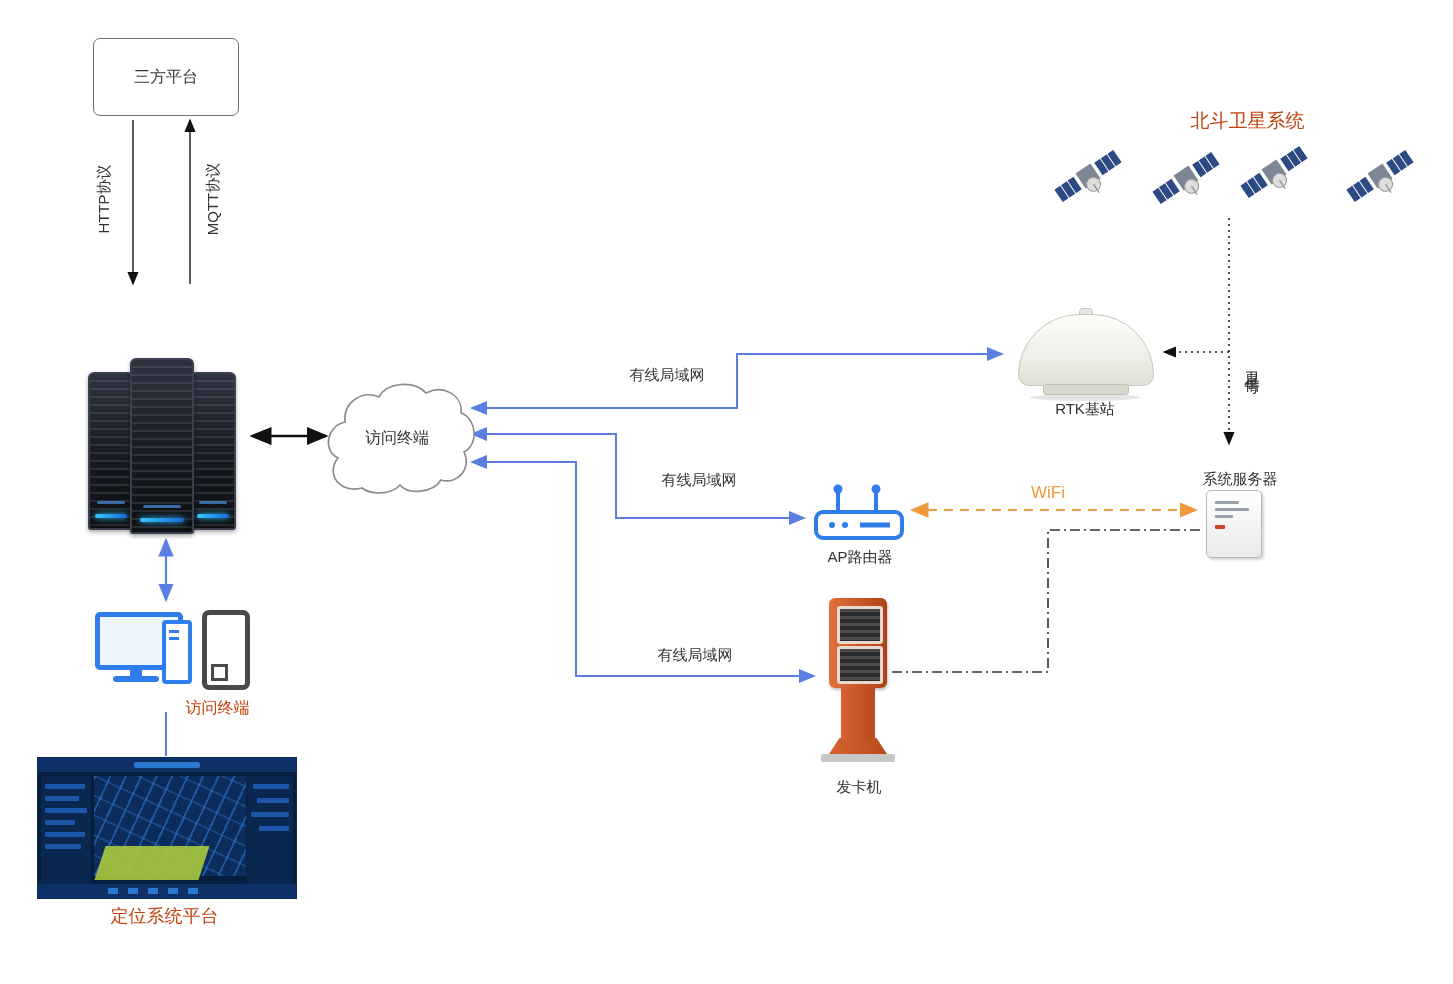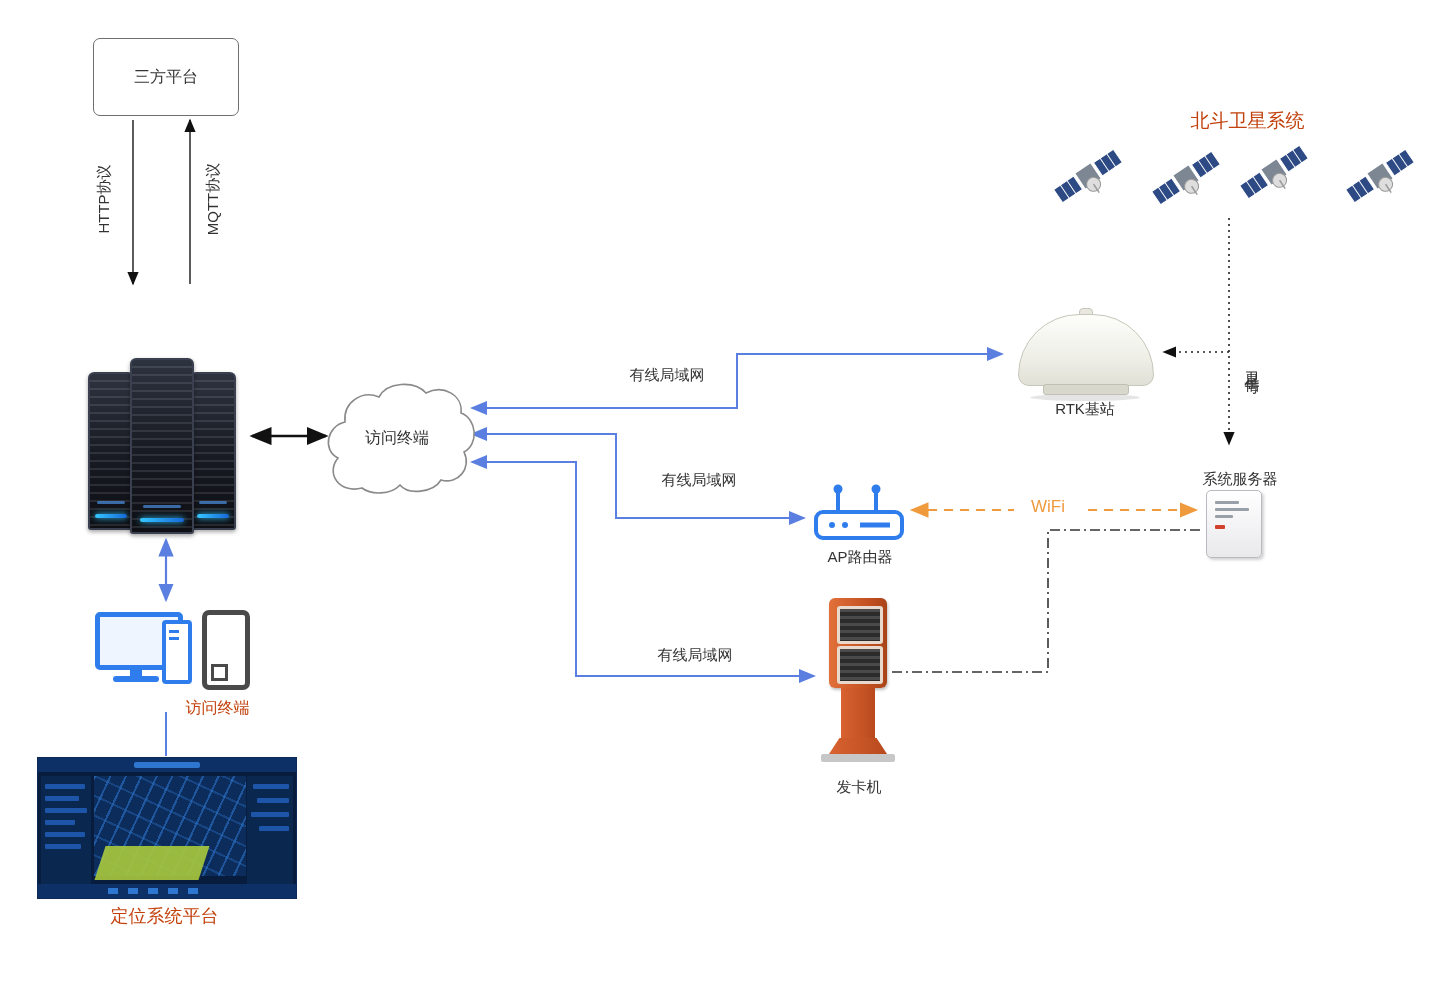--- a/index.html
+++ b/index.html
@@ -236,21 +236,21 @@
   <div class="label" style="left:1185px;top:470px;width:110px;">系统服务器</div>
   <div class="badge">
     <div class="row" style="top:10px;width:24px;"></div>
     <div class="row" style="top:17px;width:34px;"></div>
     <div class="row" style="top:24px;width:18px;"></div>
     <div class="dot"></div>
   </div>
 
   <div class="label" style="left:815px;top:548px;width:90px;">AP路由器</div>
 
-  <div class="label bg" style="left:1014px;top:483px;width:60px;font-size:17px;color:#f09a3e;margin-top:14px;">WiFi</div>
+  <div class="label bg" style="left:1014px;top:483px;width:60px;font-size:17px;color:#f09a3e;">WiFi</div>
 
   <div class="kiosk">
     <div class="head"></div>
     <div class="screen" style="top:8px;"></div>
     <div class="screen" style="top:48px;"></div>
     <div class="neck"></div>
     <div class="foot"></div>
     <div class="plate"></div>
   </div>
   <div class="label" style="left:820px;top:778px;width:78px;">发卡机</div>

